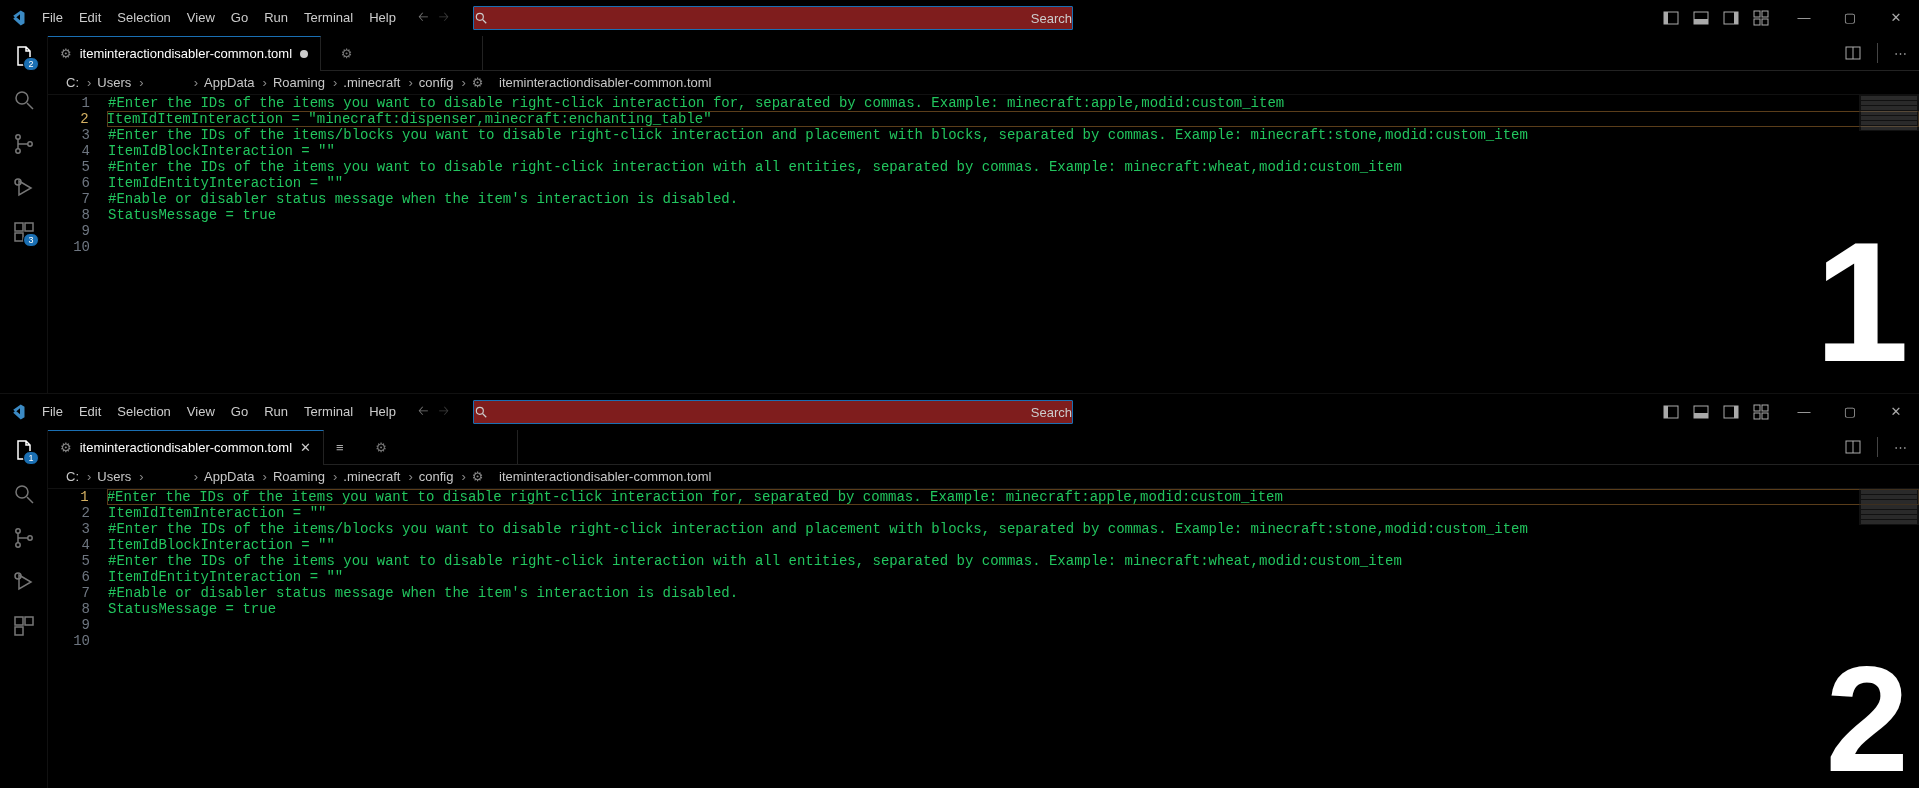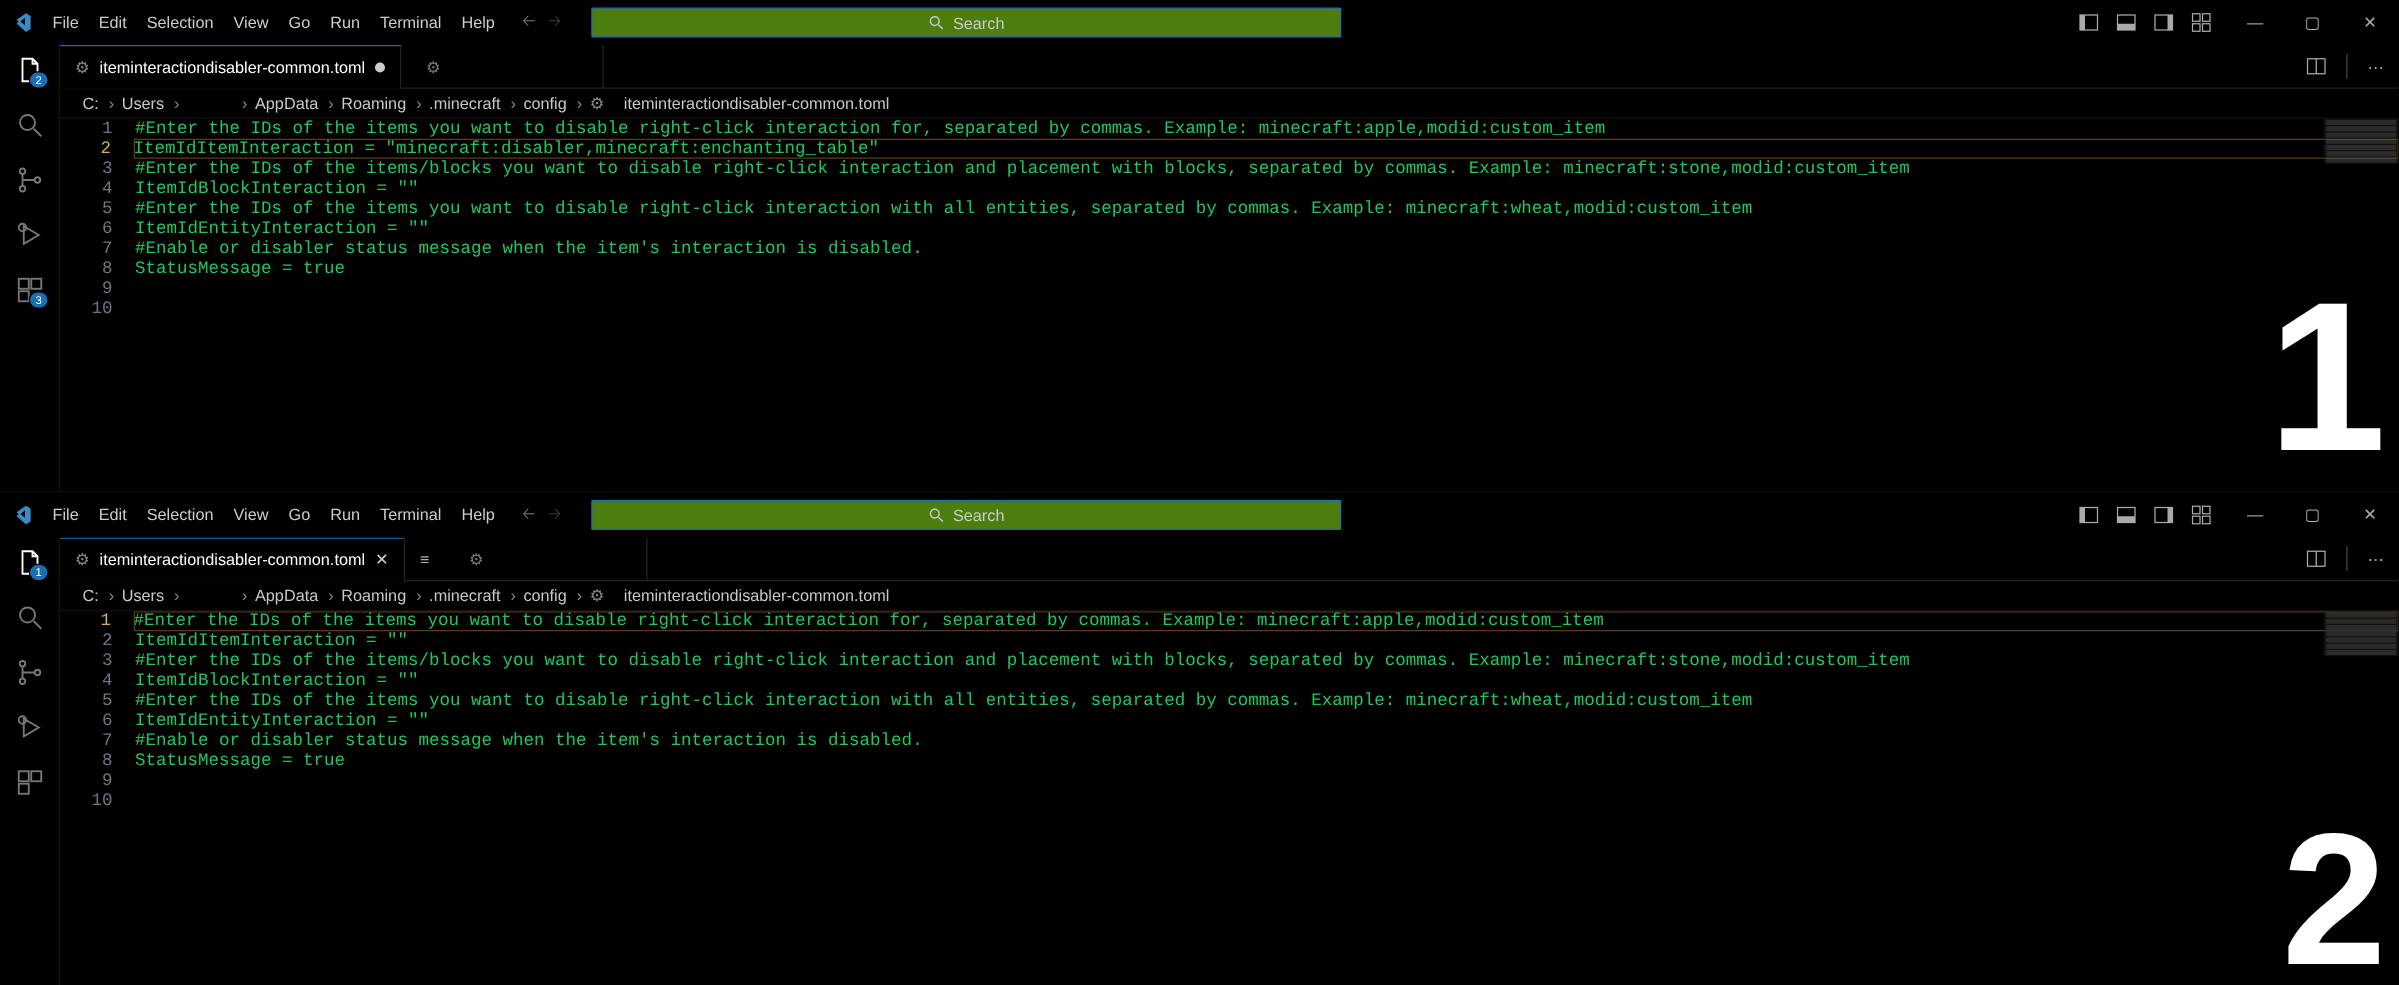--- a/index.html
+++ b/index.html
@@ -6,21 +6,21 @@
   body { background: #000; color: #ccc; font-family: "Segoe UI", sans-serif; font-size: 13px; width: 1919px; height: 788px; overflow: hidden; display:flex; flex-direction:column;}
   .instance { position: relative; background: #000; display:flex; flex-direction:column;}
   .instance-1 { flex:1 1 50%; border-bottom:1px solid #111;}
   .instance-2 { flex:1 1 50%;}
   
   .menubar { display:flex; align-items:center; height:36px; background:#000; color:#ccc; }
   .menubar .vsc-icon { width:34px; display:flex; justify-content:center; align-items:center; color:#3b8ac4;}
   .menubar .menu-item { padding:0 8px; cursor:pointer; line-height:36px;}
   .menubar .nav-arrows { width:70px; display:flex; justify-content:center; gap:10px; color:#777;}
   .menubar .nav-arrows.shift { margin-left:auto; width:auto; padding:0 14px;}
-  .search { flex:0 0 600px; height:24px; border:1px solid #1a6fb3; border-radius:1px; background:#4d7c0f; display:flex; align-items:center; justify-content:center; gap:6px; color:#ccc; margin-left:10px;}
+  .search { flex:0 0 600px; height:24px; border:1px solid #1a6fb3; border-radius:1px; background:#7f1d1d; display:flex; align-items:center; justify-content:space-between; gap:6px; color:#ccc; margin-left:10px;}
   .spacer-right { flex:1;}
   .layout-btns { display:flex; gap:14px; padding:0 12px; color:#aaa;}
   .wc-btns { display:flex; gap:0; }
   .wc-btns .wc { width:46px; text-align:center; line-height:36px; color:#aaa;}
   
   .body-area { flex:1; display:flex; position:relative; overflow:hidden;}
   .activity-bar { width:48px; background:#000; display:flex; flex-direction:column; align-items:center; padding-top:8px; gap:20px; color:#777; border-right:1px solid #111;}
   .activity-bar .act { position:relative;}
   .activity-bar .act.active { color:#fff;}
   .act .badge { position:absolute; bottom:-3px; right:-3px; background:#1a6fb3; color:#fff; border-radius:10px; font-size:9px; padding:0 4px; line-height:12px; border:1px solid #000;}
@@ -227,21 +227,21 @@
             <div class="mm-line"></div>
             <div class="mm-line"></div>
           </div>
         <div id="code1">
             <div class="line-wrap">
               <div class="ln">1</div>
               <div class="cd">#Enter the IDs of the items you want to disable right-click interaction for, separated by commas. Example: minecraft:apple,modid:custom_item</div>
             </div>
             <div class="line-wrap">
               <div class="ln sel">2</div>
-              <div class="cd" style="outline: rgb(90, 61, 26) solid 1px; outline-offset: -1px; width: calc(100% - 2px);">ItemIdItemInteraction = "minecraft:disabler,minecraft:enchanting_table"</div>
+              <div class="cd" style="outline: rgb(90, 61, 26) solid 1px; outline-offset: -1px; width: calc(100% - 2px);">ItemIdItemInteraction = "minecraft:dispenser,minecraft:enchanting_table"</div>
             </div>
             <div class="line-wrap">
               <div class="ln">3</div>
               <div class="cd">#Enter the IDs of the items/blocks you want to disable right-click interaction and placement with blocks, separated by commas. Example: minecraft:stone,modid:custom_item</div>
             </div>
             <div class="line-wrap">
               <div class="ln">4</div>
               <div class="cd">ItemIdBlockInteraction = ""</div>
             </div>
             <div class="line-wrap">

